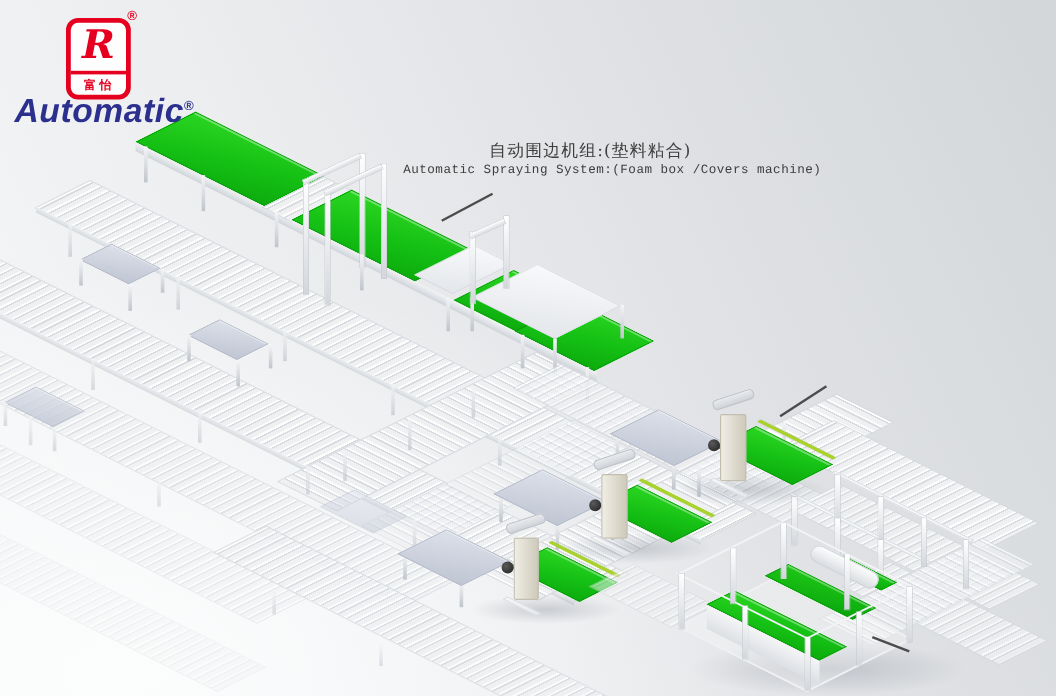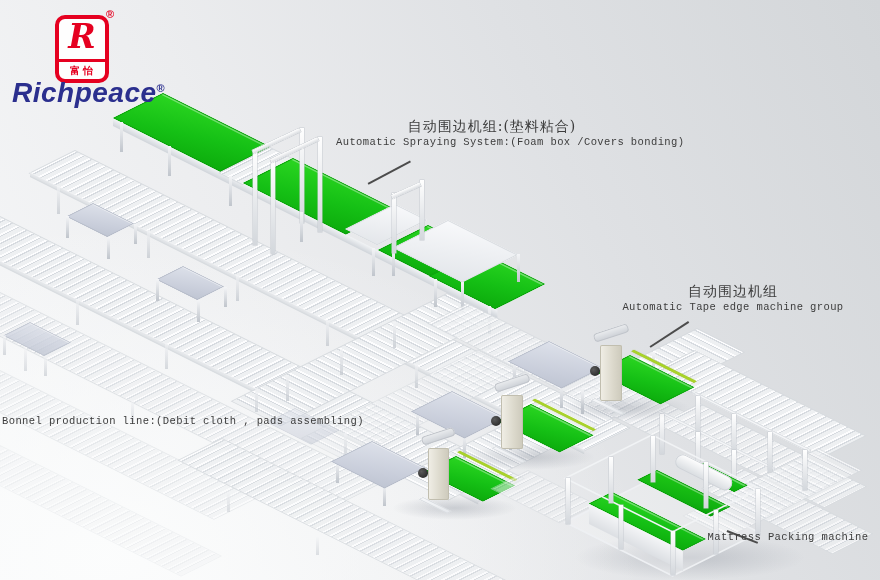--- a/index.html
+++ b/index.html
@@ -208,35 +208,29 @@
     <div class="post" style="left:714px;top:510px;height:44px;"></div>
     <div class="post" style="left:619px;top:505px;height:44px;"></div>
   </div>
 
   <div class="leader" style="left:368px;top:183px;width:48px;transform:rotate(-28deg);"></div>
   <div class="leader" style="left:650px;top:346px;width:46px;transform:rotate(-33deg);"></div>
   <div class="leader" style="left:727px;top:530px;width:33px;transform:rotate(21deg);"></div>
 
   <div class="note" style="left:336px;top:117px;width:312px;">
     <div class="cn">自动围边机组:(垫料粘合)</div>
-    <div class="en">Automatic Spraying System:(Foam box /Covers bonding)</div>
-  </div>
-  <div class="note" style="left:600px;top:282px;width:266px;">
-    <div class="cn">自动围边机组</div>
-    <div class="en">Automatic Tape edge machine group</div>
+    <div class="en">Automatic Spraying System:(Foam box /Covers machine)</div>
   </div>
   <div class="note" style="left:2px;top:414px;width:334px;">
-    <div class="en">Bonnel production line:(Debit cloth , pads assembling)</div>
   </div>
   <div class="note" style="left:698px;top:530px;width:180px;">
-    <div class="en">Mattress Packing machine</div>
   </div>
 
   <div>
     <div class="logo-box">
       <div class="logo-r">R</div>
       <div class="logo-cn">富怡</div>
     </div>
     <div class="logo-reg">®</div>
-    <div class="brand"><span>Richpeace</span><sup>®</sup></div>
+    <div class="brand"><span>Automatic</span><sup>®</sup></div>
   </div>
 
 </div>
 
 </body></html>

